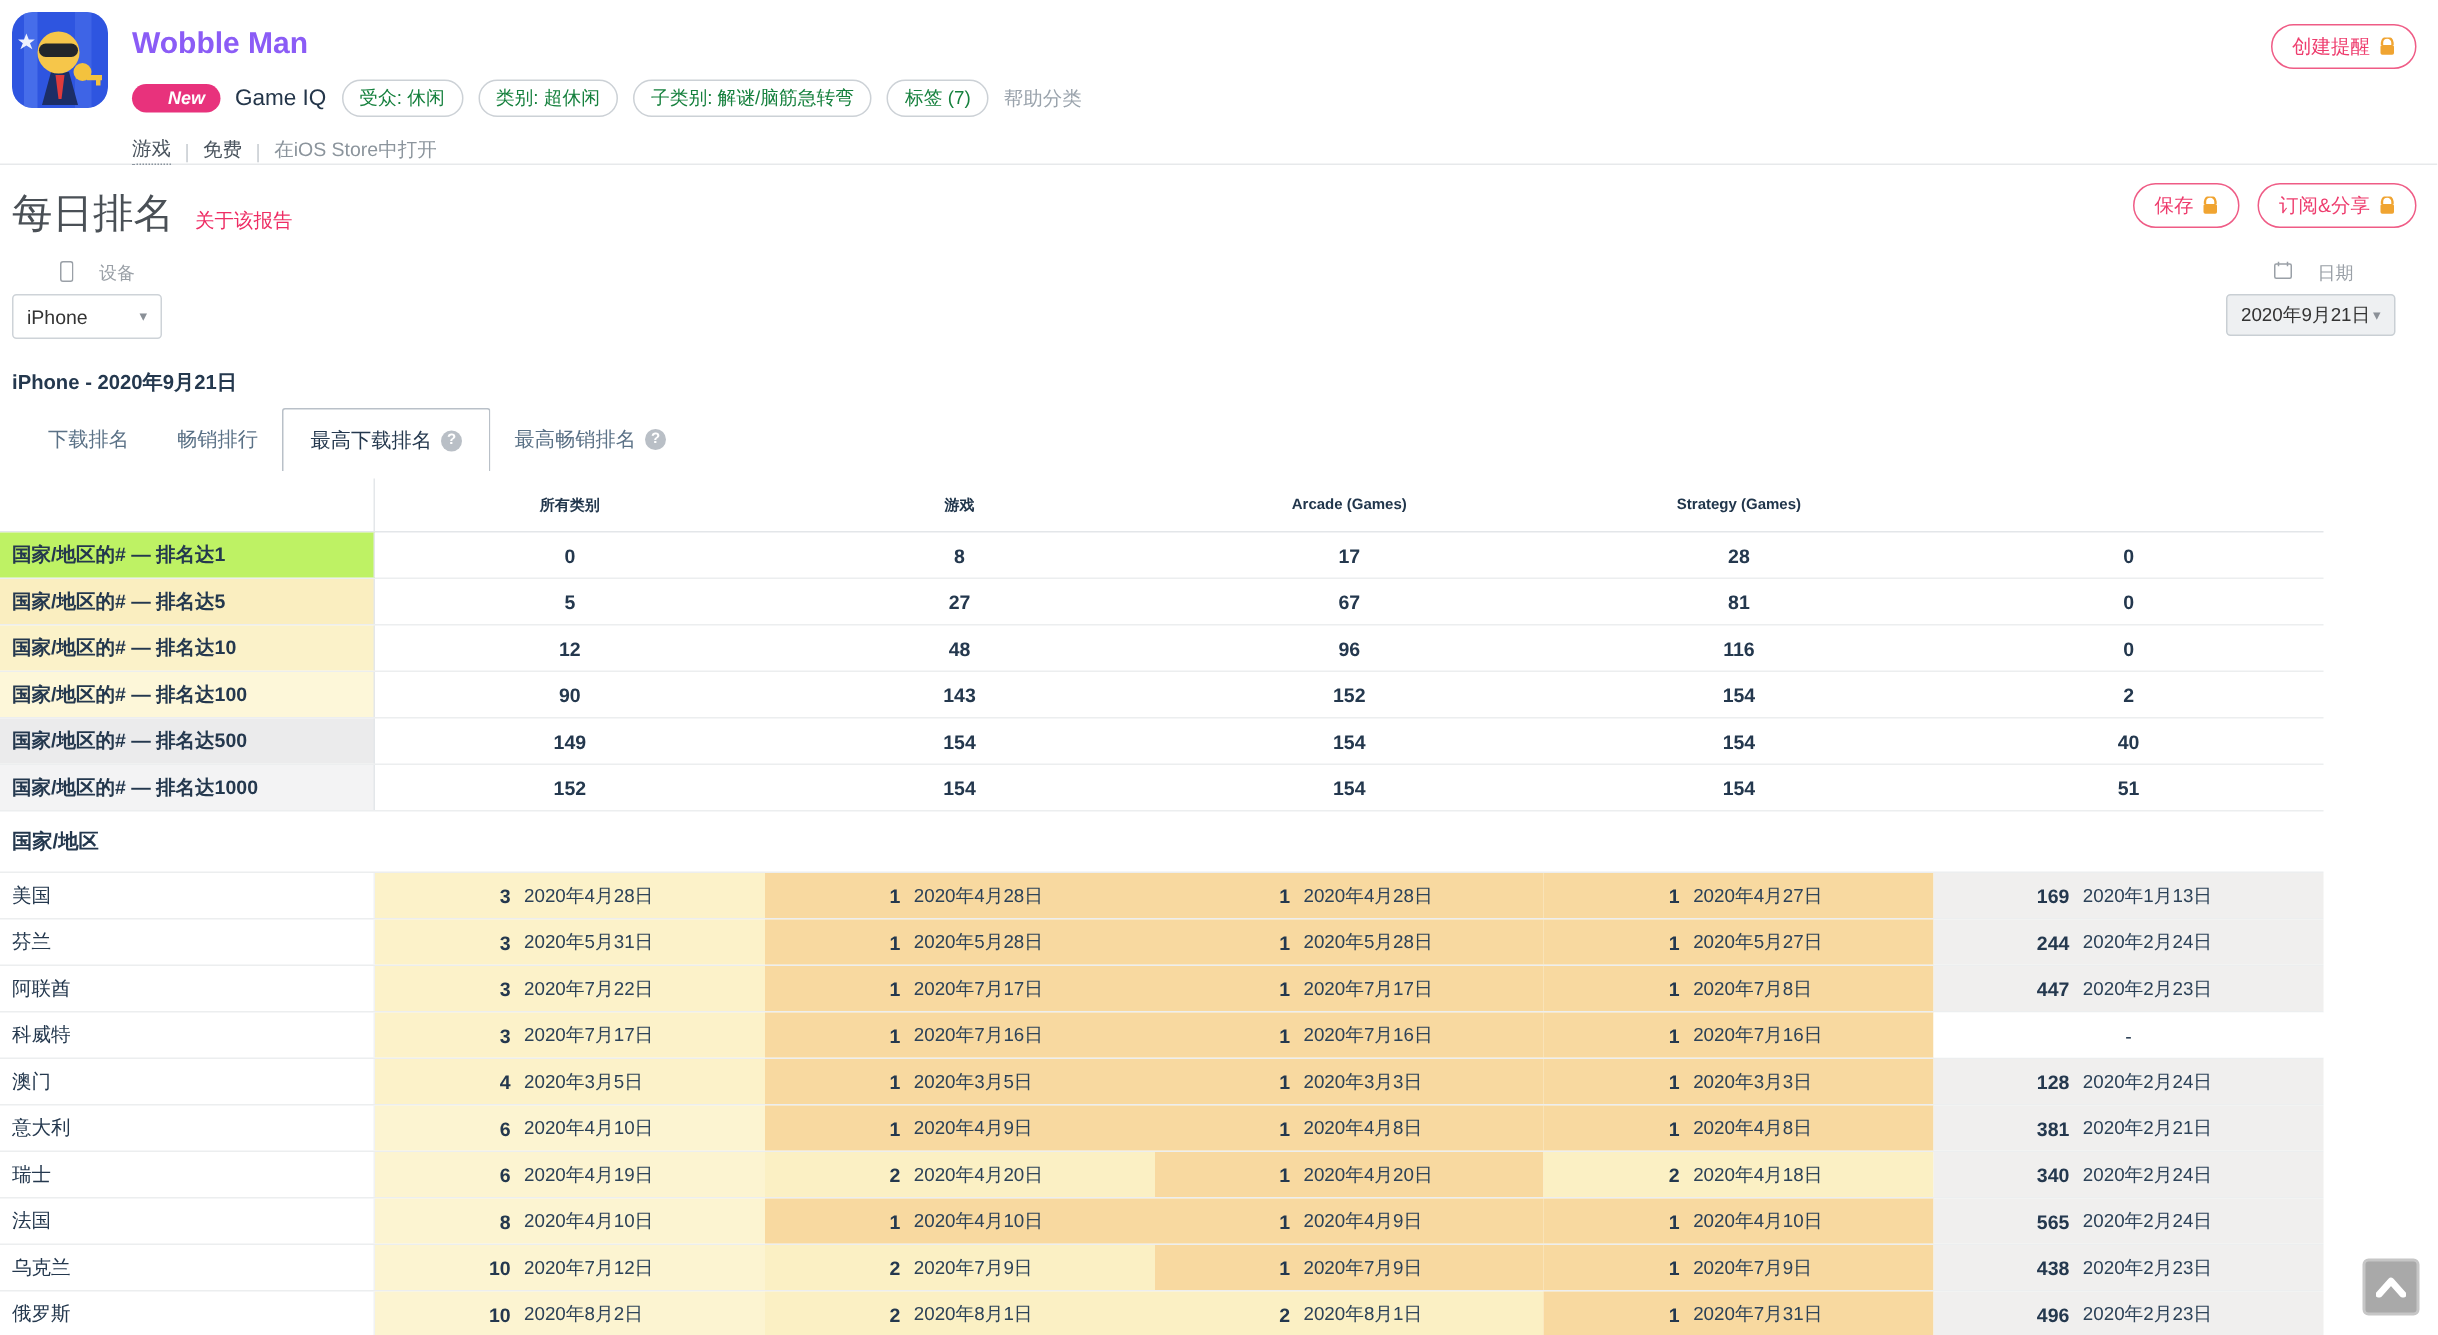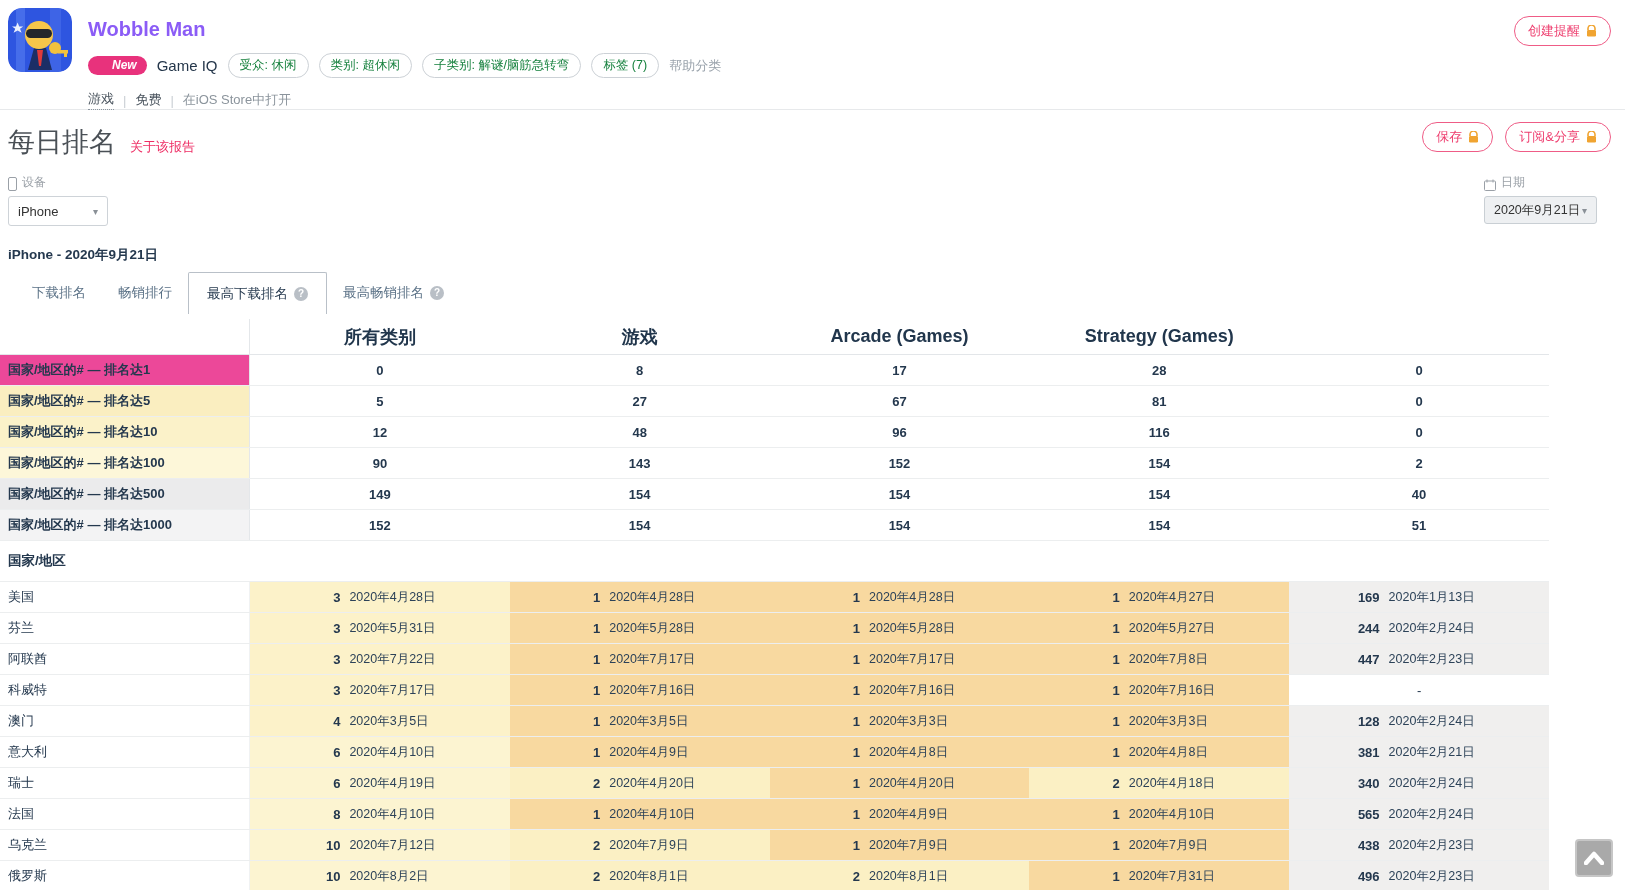--- a/index.html
+++ b/index.html
@@ -30,62 +30,62 @@
   .lock { display:inline-block; width:11px; height:12px; }
 
   
   .report-head { position:relative; padding:14px 14px 0 8px; }
   .report-title-row { display:flex; align-items:baseline; }
   .report-title { font-size:27px; font-weight:500; color:#4a5056; }
   .about-link { color:#ee2d64; font-size:13px; margin-left:14px; cursor:pointer; }
   .head-actions { position:absolute; right:14px; top:12px; display:flex; gap:12px; }
 
   .filters { position:relative; margin-top:14px; height:62px; }
-  .filter-label { display:flex; align-items:flex-end; gap:5px; color:#9aa0a7; font-size:12px; }
+  .filter-label { display:flex; align-items:flex-start; gap:17px; color:#9aa0a7; font-size:12px;margin-left:32px; }
   .select { display:flex; align-items:center; justify-content:space-between; border:1px solid #ced3d8;
     border-radius:3px; background:#fff; height:30px; width:100px; padding:0 9px; margin-top:5px;
     font-size:13px; color:#333; cursor:pointer; }
   .chev { color:#8a9097; font-size:10px; }
   .date-filter { position:absolute; right:14px; top:0; }
   .date-select { width:113px; height:28px; background:#eef0f2; border:1px solid #c9cfd4; font-size:12.5px; }
   .subtitle { font-size:13.5px; font-weight:700; color:#24384e; margin-top:10px; }
 
   
   .tabs { display:flex; align-items:stretch; margin-top:8px; padding-left:16px; font-size:13.5px; height:42px; }
   .tab { display:flex; align-items:center; padding:0 16px; color:#5a7186; cursor:pointer; }
   .tab.active { border:1px solid #b9c0c8; border-bottom:none; border-radius:2px 2px 0 0; color:#24384e; padding:0 18px; }
   .qicon { display:inline-block; width:14px; height:14px; border-radius:50%; background:#b9bfc6; color:#fff;
     font-size:10px; font-weight:700; line-height:14px; text-align:center; margin-left:6px; }
 
   
   .rank-table { width:1549px; margin-top:5px; }
   .trow { display:grid; grid-template-columns:250px repeat(5,1fr); border-bottom:1px solid #eceeef; }
   .thead-row { height:36px; border-bottom:1px solid #e3e6e9; }
-  .th { display:flex; align-items:center; justify-content:center; font-weight:700; font-size:18px; color:#21364c; }
+  .th { display:flex; align-items:center; justify-content:center; font-weight:700; font-size:10px; color:#21364c; }
   .th-label, .lab { border-right:1px solid #e4e7ea; }
   .srow { height:31px; }
   .lab { display:flex; align-items:center; padding-left:8px; font-weight:700; font-size:13px; }
   .sval { display:flex; align-items:center; justify-content:center; font-weight:700; font-size:13px; }
   .section-row { height:41px; font-weight:700; font-size:13.5px; }
   .section-row .lab { font-size:13.5px; border-right:none; }
   .crow { height:31px; }
   .cname { display:flex; align-items:center; padding-left:8px; font-size:13px; border-right:1px solid #f0f2f3; }
   .cell { display:flex; align-items:center; justify-content:center; gap:9px; }
   .rank { font-weight:700; font-size:13px; width:34px; text-align:right; }
   .rdate { font-size:12.5px; color:#2c4258; width:104px; text-align:left; }
   .dash { font-size:13px; }
 
   
   .h-1 { background:#f8d9a0; }
   .h-2 { background:#fbf0c4; }
   .h-3 { background:#fcf2c9; }
   .h-5 { background:#fcf4d1; }
   .h-big { background:#f0efee; }
   .h-none { background:#fff; }
-  .hl-1 { background:#ec4899; }
+  .hl-1 { background:#bef264; }
   .hl-2 { background:#faeec0; }
   .hl-3 { background:#fbf2c9; }
   .hl-4 { background:#fdf7d9; }
   .hl-5 { background:#ebebec; }
   .hl-6 { background:#f3f3f4; }
 
   
   .scroll-top { position:absolute; right:12px; bottom:13px; width:38px; height:38px; background:#a9a9a9;
     border:2px solid #c6c6c6; border-radius:4px; display:flex; align-items:center; justify-content:center; cursor:pointer; }
 </style>

